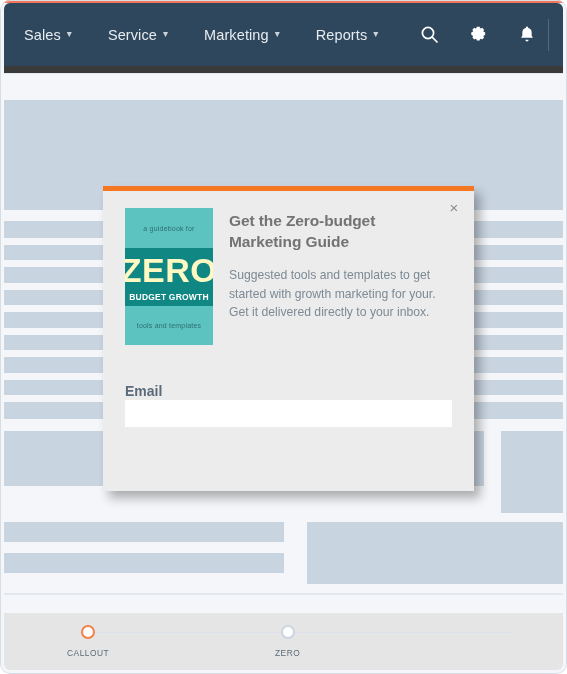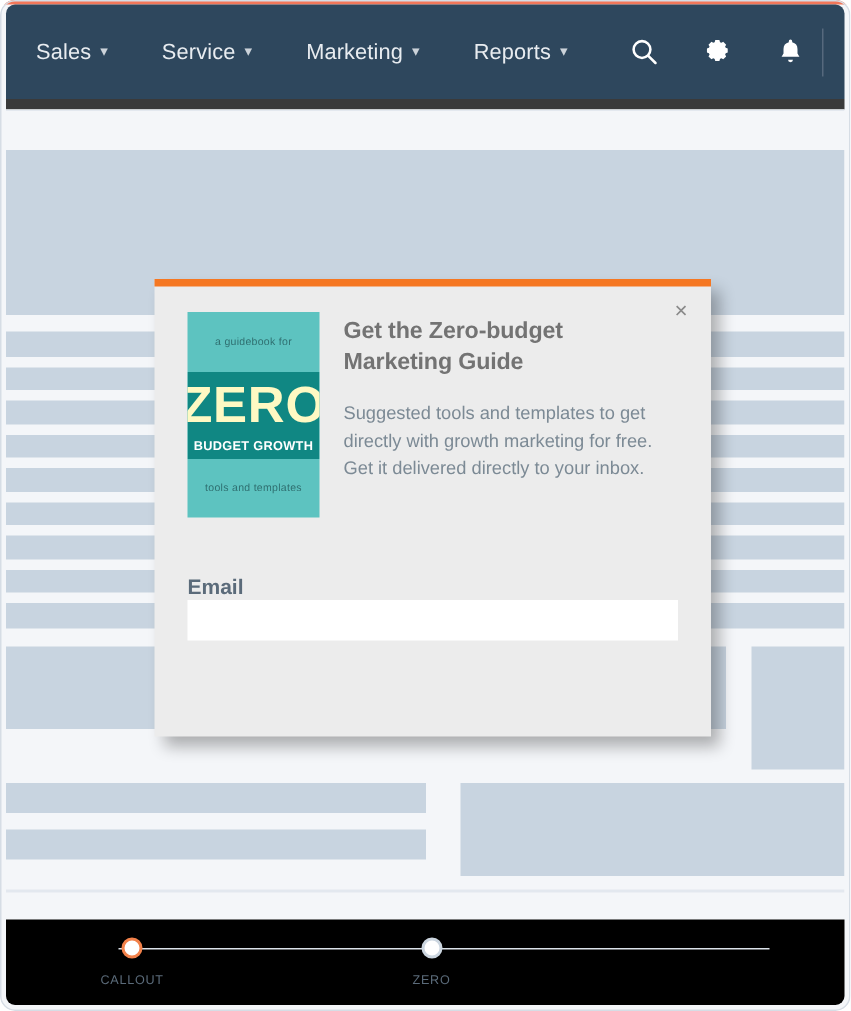--- a/index.html
+++ b/index.html
@@ -147,21 +147,21 @@
     border:none;outline:none;
     color:#ffffff;font-size:12.5px;
     font-family:"Liberation Sans", sans-serif;
     cursor:pointer;
     border-radius:2px;
   }
   
   .stepper{
     position:absolute;left:4px;top:613px;
     width:559px;height:57px;
-    background:#000000;
+    background:#e5e5e5;
     border-bottom-left-radius:6px;border-bottom-right-radius:6px;
   }
   .step-track{
     position:absolute;left:75px;top:19px;width:434px;height:1px;
     background:#dbe2ea;
   }
   .step{
     position:absolute;top:12px;
     display:flex;flex-direction:column;align-items:center;
     cursor:pointer;
@@ -271,21 +271,21 @@
         <div class="book-mid">
           <div class="zero">ZERO</div>
           <div class="bg">BUDGET GROWTH</div>
         </div>
         <div class="book-bot">
           <span>tools and templates</span>
         </div>
       </div>
 
       <div class="modal-heading">Get the Zero-budget Marketing Guide</div>
-      <div class="modal-desc">Suggested tools and templates to get directly with growth marketing for free. Get it delivered directly to your inbox.</div>
+      <div class="modal-desc">Suggested tools and templates to get started with growth marketing for your. Get it delivered directly to your inbox.</div>
 
       <div class="field-label">Email</div>
       <input class="field-input" type="text" placeholder="" style="">
 
     </div>
   </div>
 
   <div class="stepper">
     <div class="step-track"></div>
 

